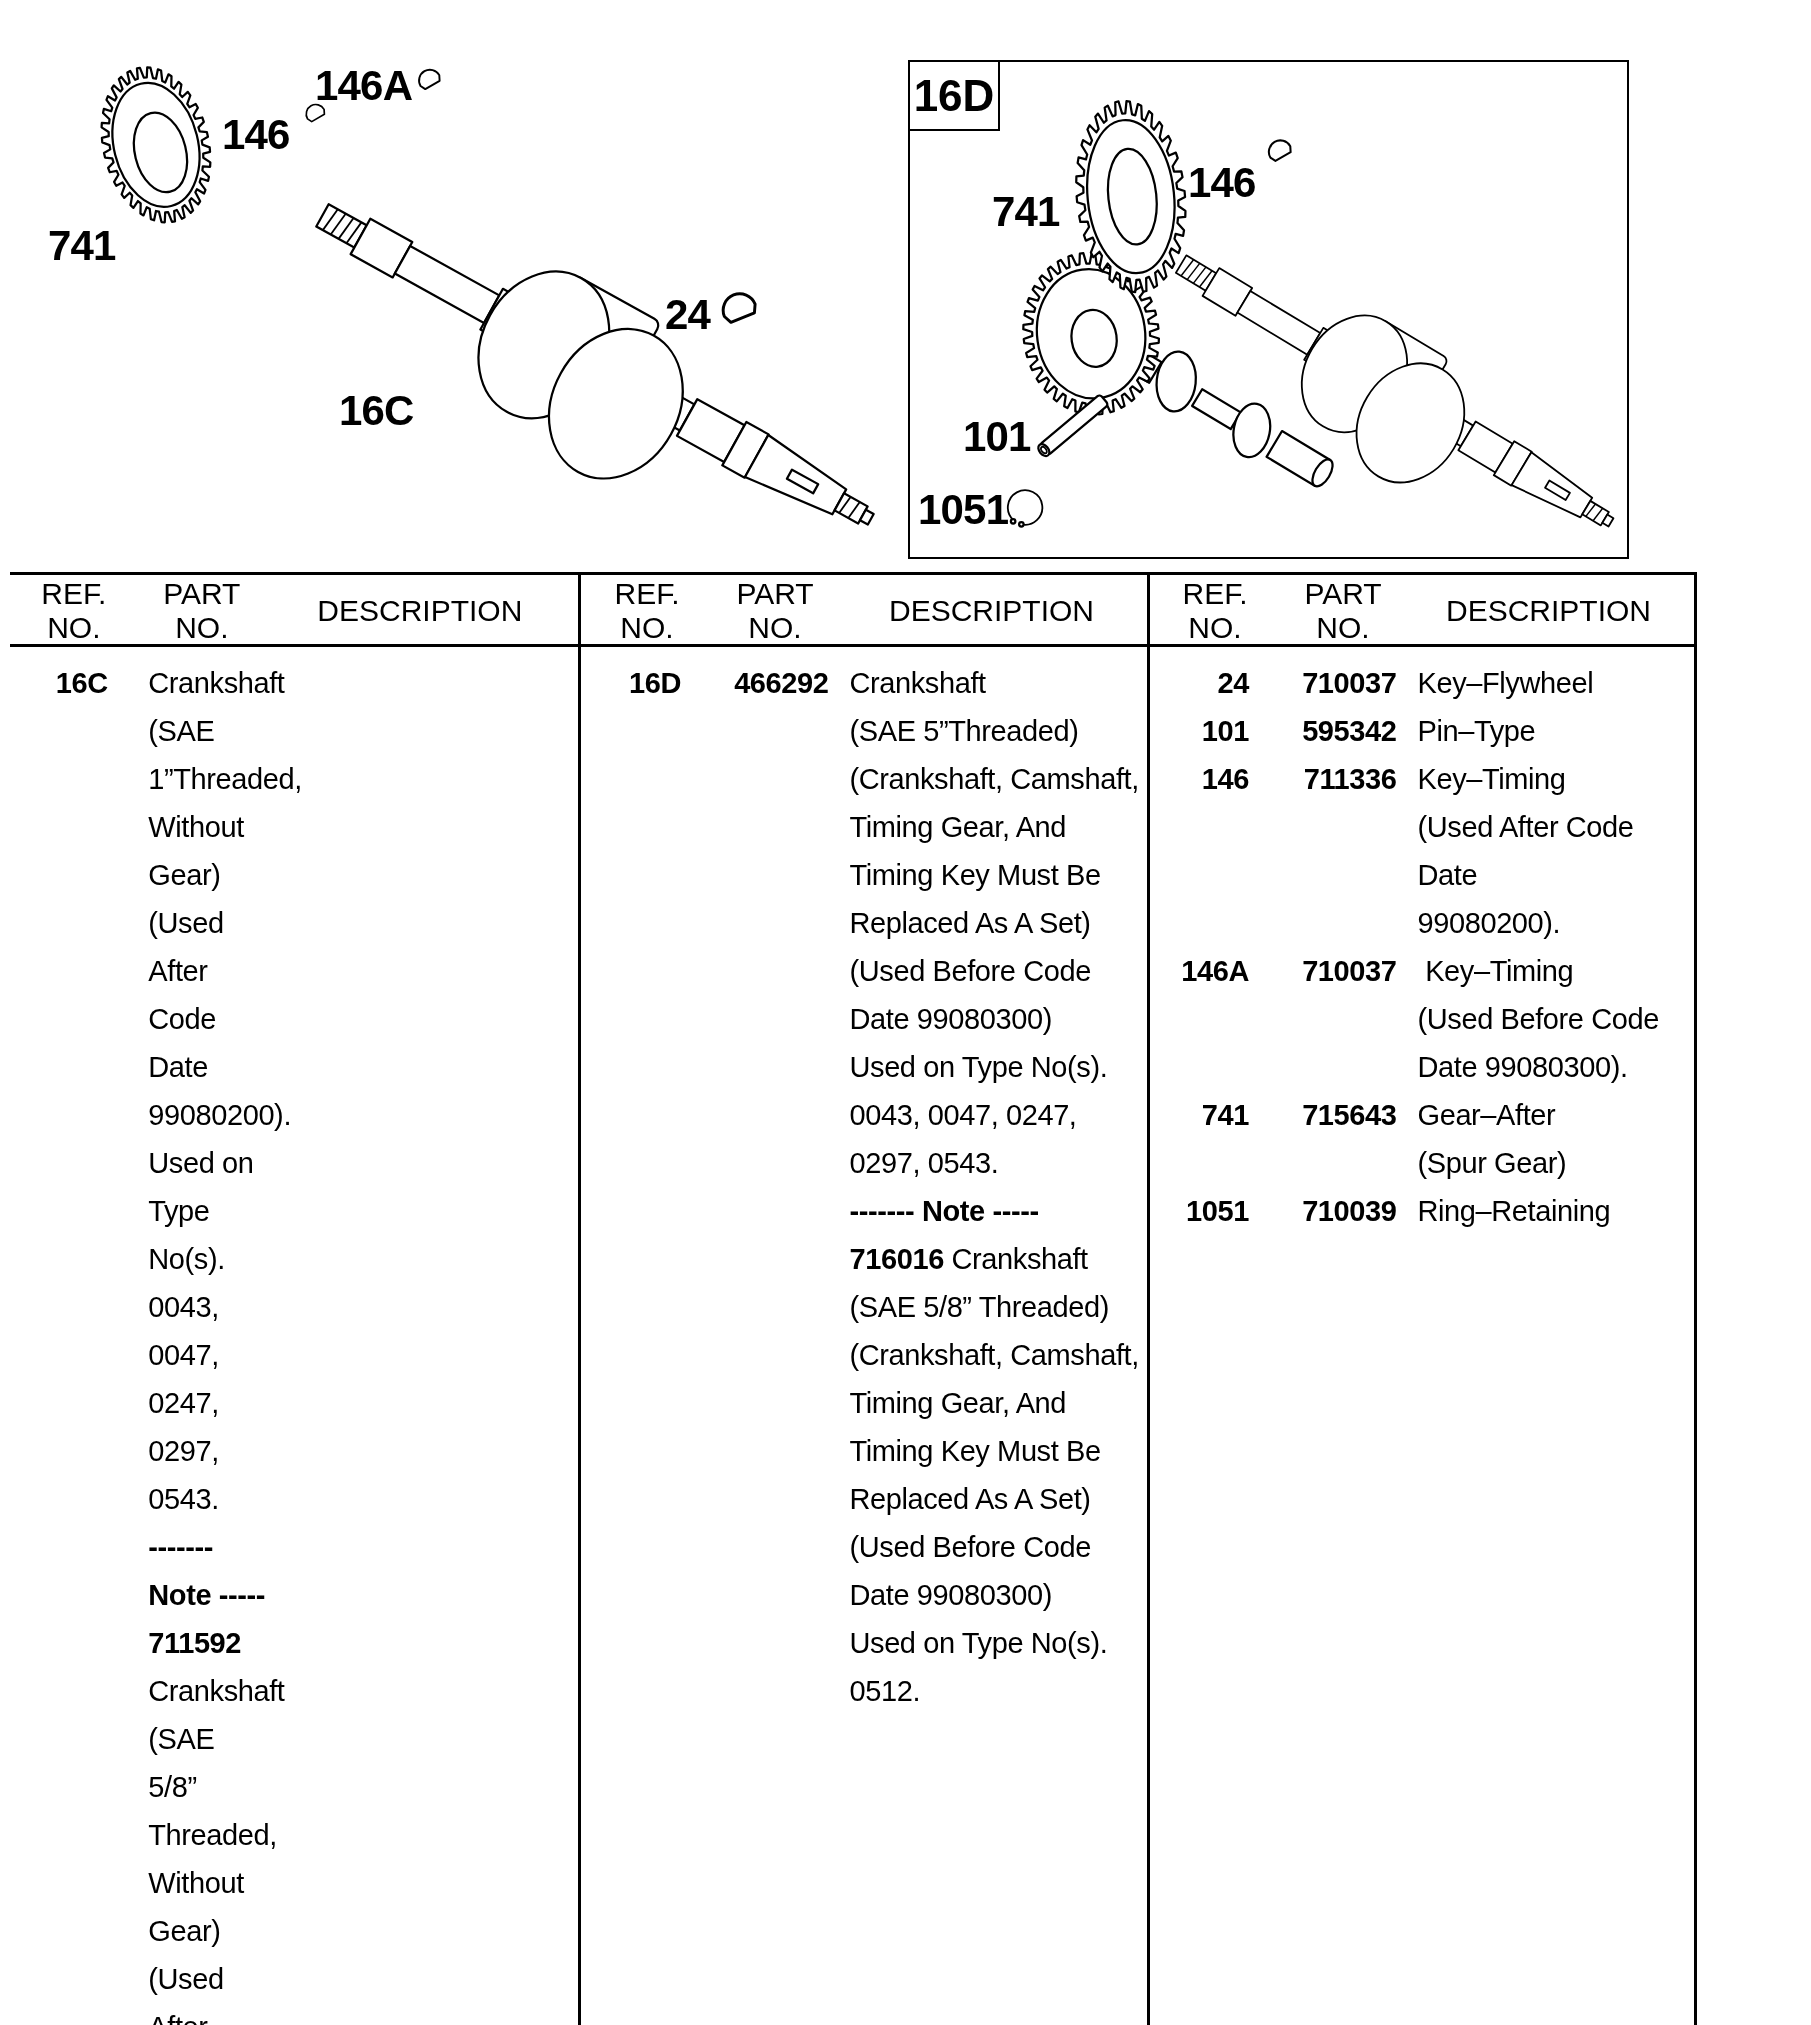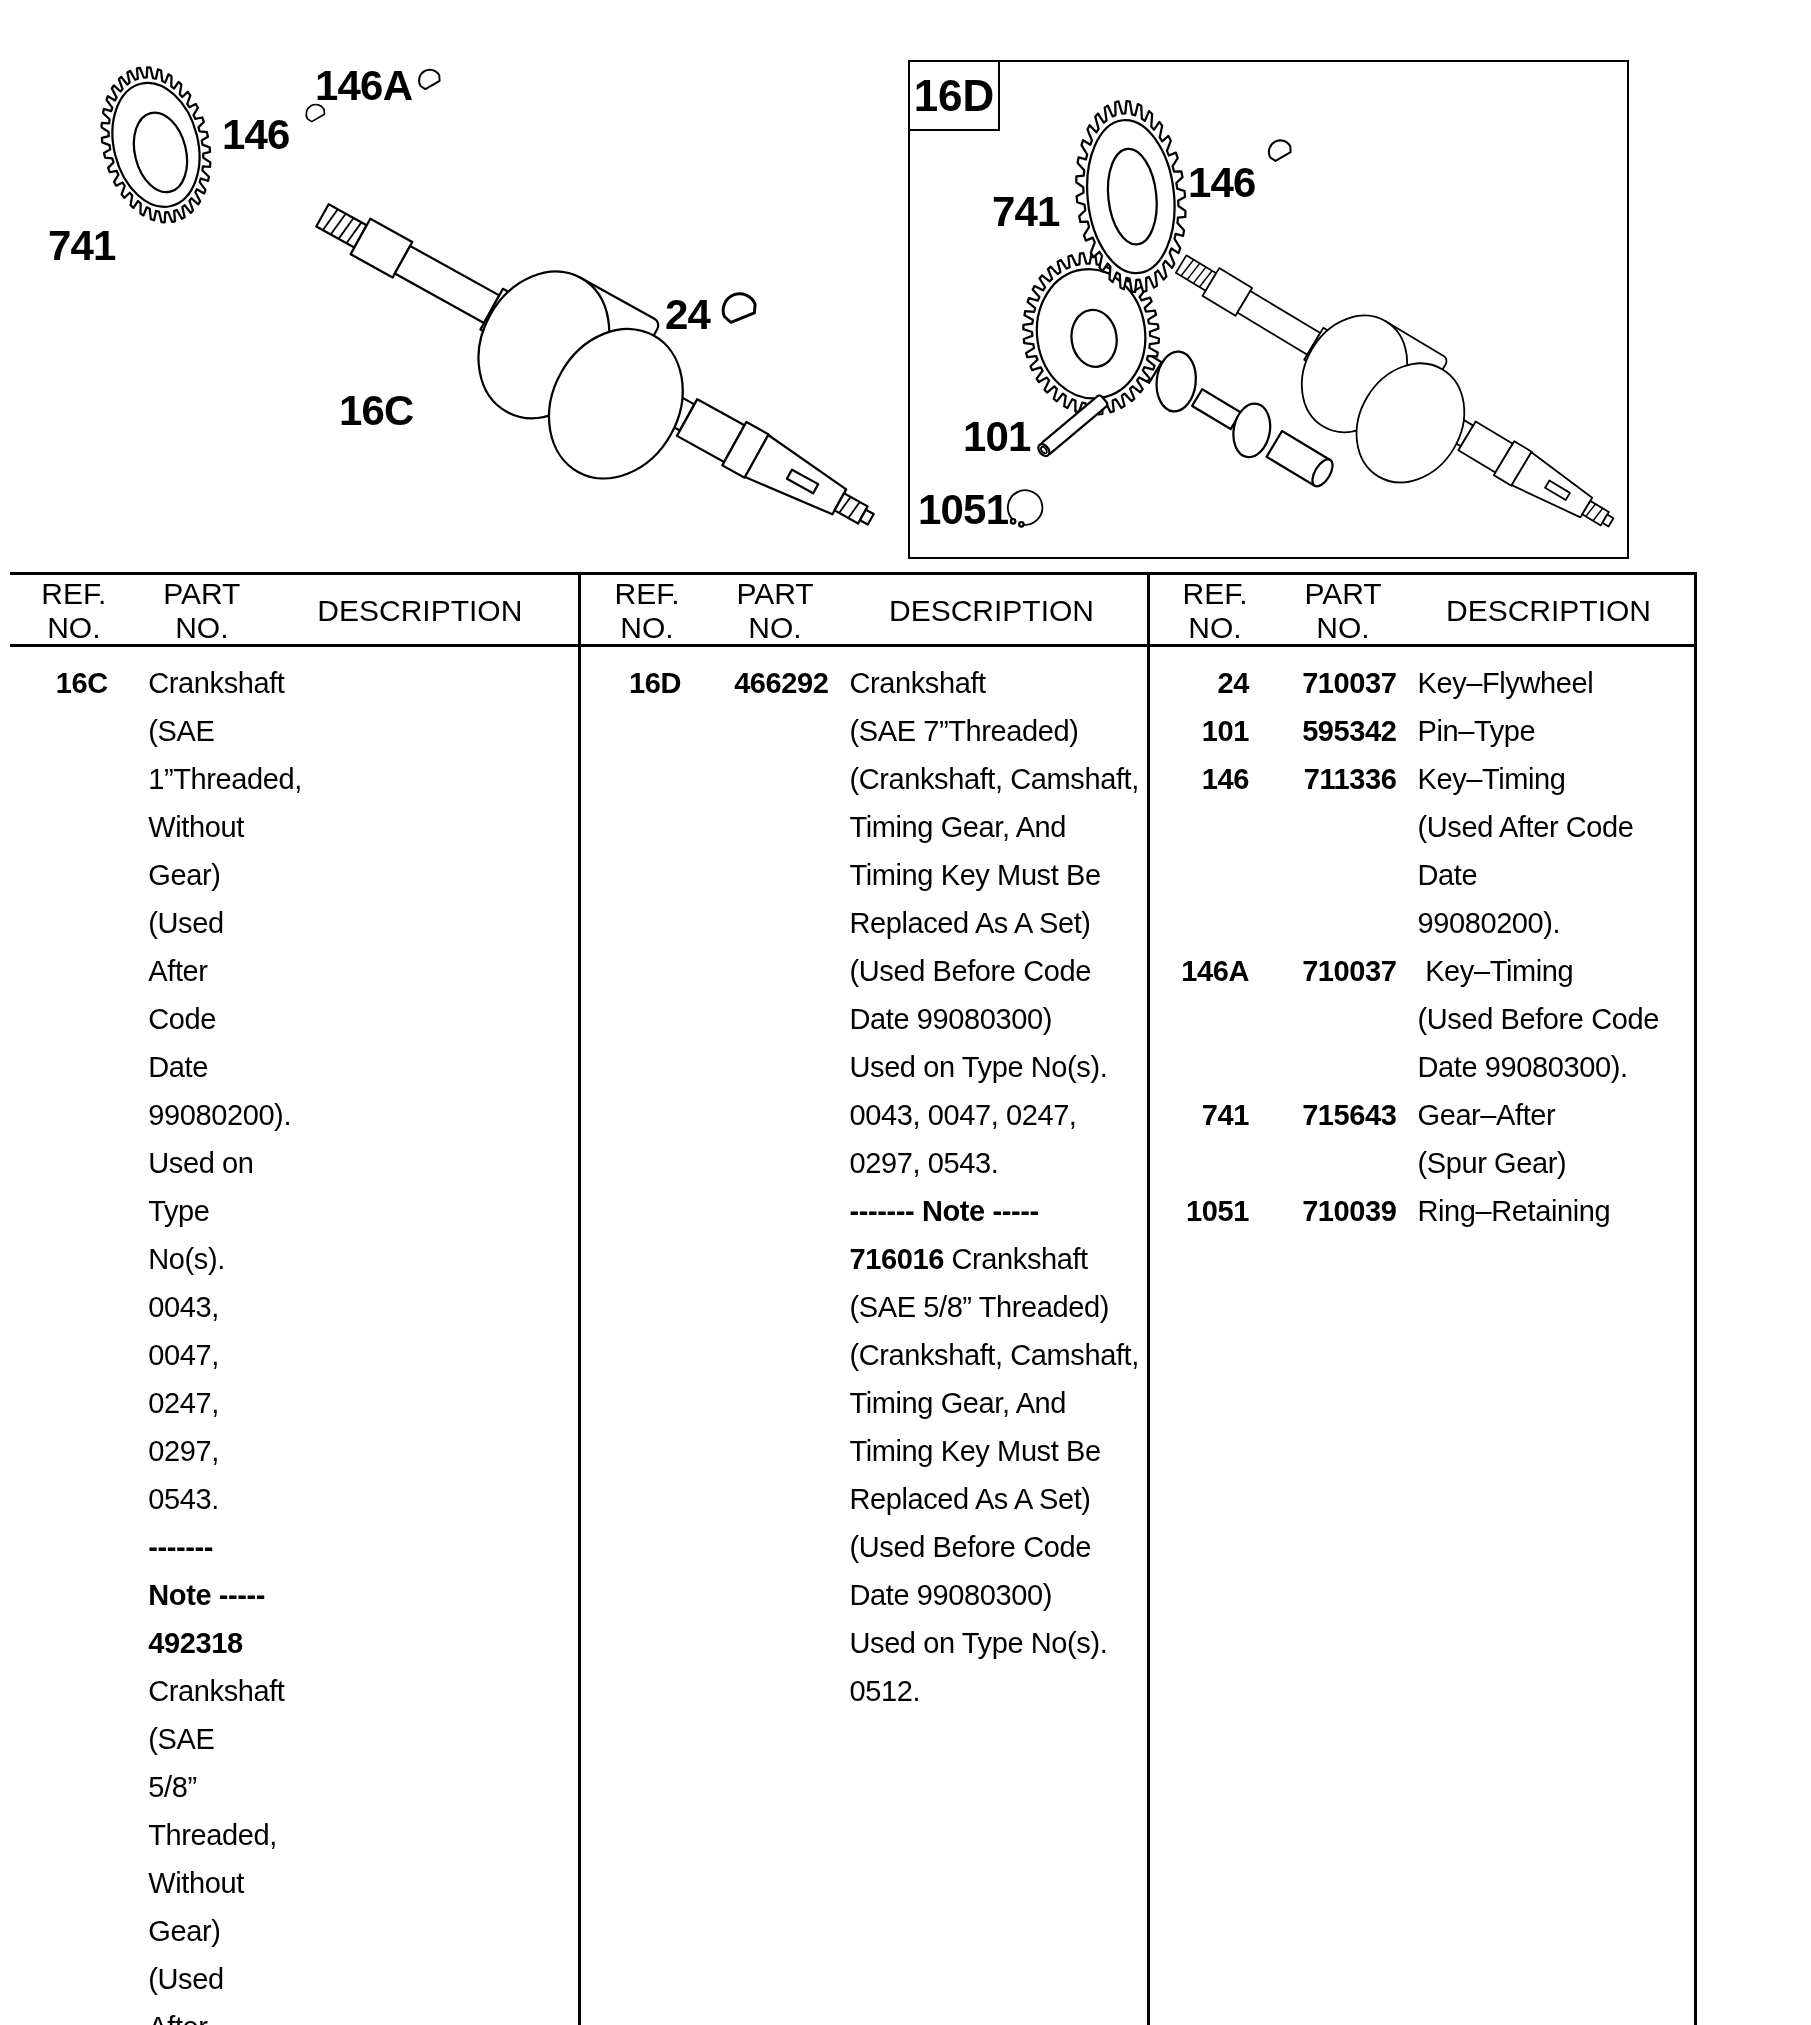--- a/index.html
+++ b/index.html
@@ -187,37 +187,37 @@
         <div class="c-desc">
           <div class="dline">Crankshaft</div>
           <div class="dline">(SAE 1”Threaded,</div>
           <div class="dline">Without Gear)</div>
           <div class="dline">(Used After Code Date</div>
           <div class="dline">99080200).</div>
           <div class="dline">Used on Type No(s).</div>
           <div class="dline">0043, 0047, 0247,</div>
           <div class="dline">0297, 0543.</div>
           <div class="dline"><b>------- Note -----</b></div>
-          <div class="dline"><b>492318</b> Crankshaft</div>
+          <div class="dline"><b>711592</b> Crankshaft</div>
           <div class="dline">(SAE 5/8” Threaded,</div>
           <div class="dline">Without Gear)</div>
           <div class="dline">(Used After Code Date</div>
           <div class="dline">99080200).</div>
           <div class="dline">Used on Type No(s).</div>
           <div class="dline">0512.</div>
         </div>
       </div>
     </div>
   <div class="tcol" style="left:583px;width:561px">
       <div class="entry">
         <div class="c-ref">16D</div>
         <div class="c-part">466292</div>
         <div class="c-desc">
           <div class="dline">Crankshaft</div>
-          <div class="dline">(SAE 7”Threaded)</div>
+          <div class="dline">(SAE 5”Threaded)</div>
           <div class="dline">(Crankshaft, Camshaft,</div>
           <div class="dline">Timing Gear, And</div>
           <div class="dline">Timing Key Must Be</div>
           <div class="dline">Replaced As A Set)</div>
           <div class="dline">(Used Before Code</div>
           <div class="dline">Date 99080300)</div>
           <div class="dline">Used on Type No(s).</div>
           <div class="dline">0043, 0047, 0247,</div>
           <div class="dline">0297, 0543.</div>
           <div class="dline"><b>------- Note -----</b></div>

